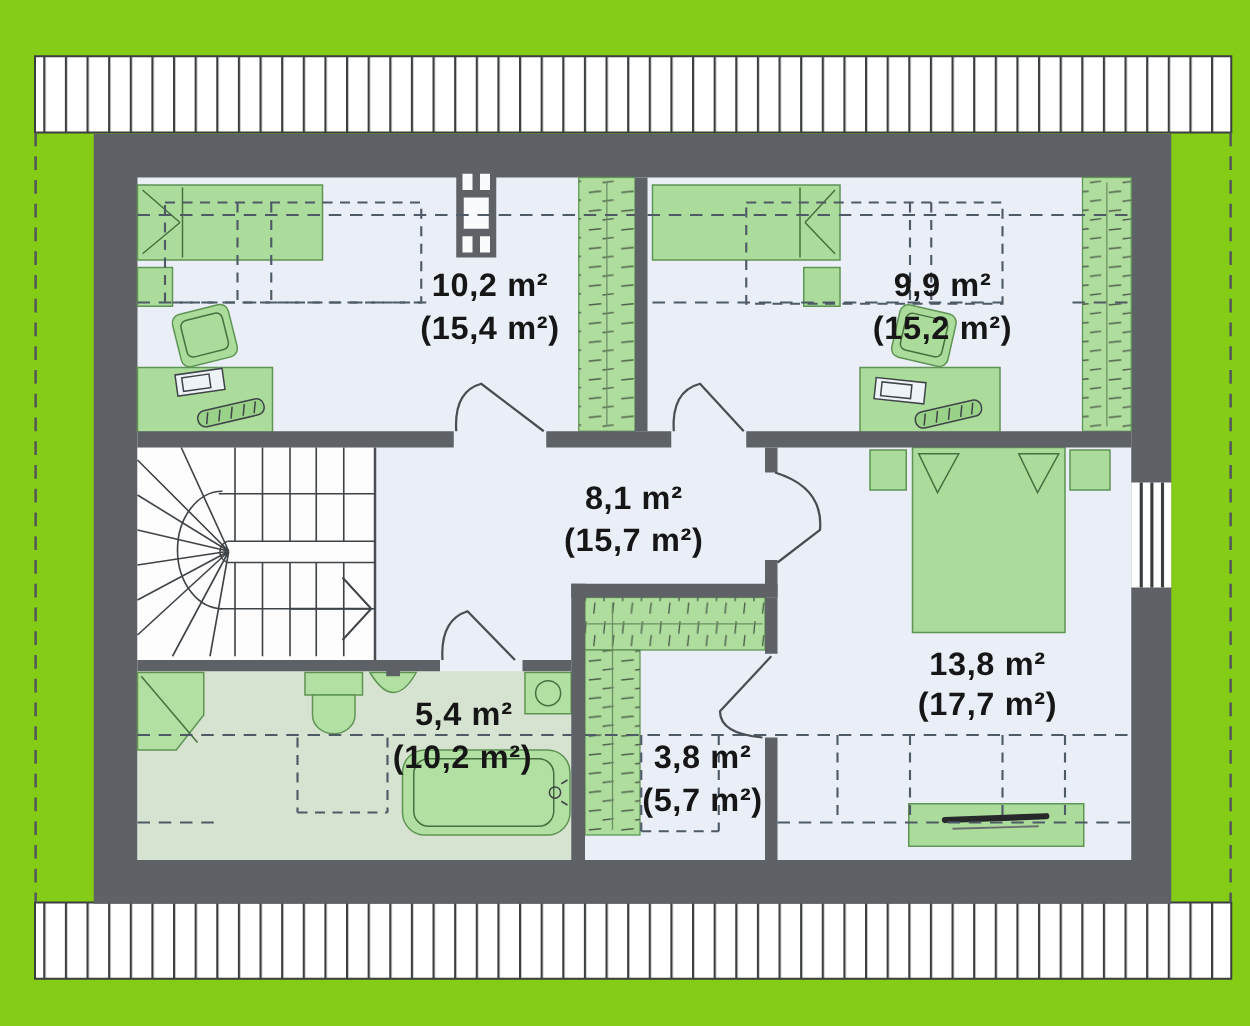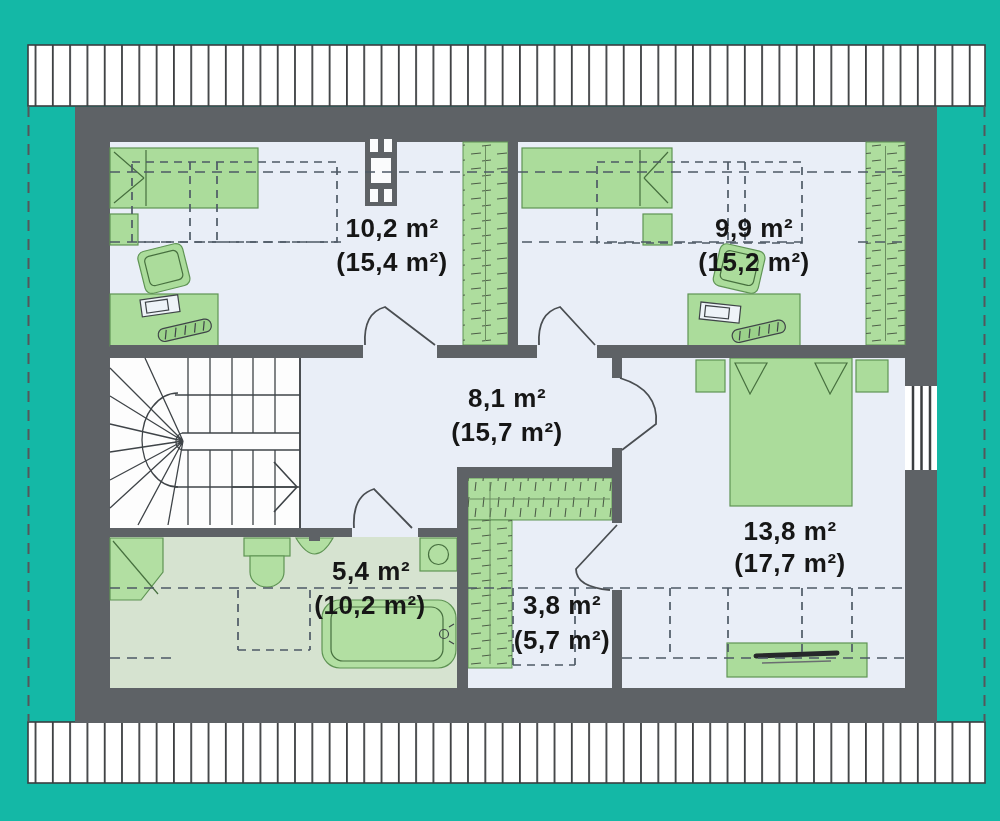--- a/index.html
+++ b/index.html
@@ -1,16 +1,16 @@
 <!DOCTYPE html>
 <html><head>
 <meta charset="utf-8">
 <style>
   html,body{margin:0;padding:0;background:#ffffff;}
-  .page{position:relative;width:1000px;height:821px;background:#14b8a6;overflow:hidden;
+  .page{position:relative;width:1000px;height:821px;background:#84cc16;overflow:hidden;
         font-family:"Liberation Sans", sans-serif;}
   svg{position:absolute;left:0;top:0;}
   .arealabel{font-family:"Liberation Sans", sans-serif;font-weight:bold;font-size:26px;
              fill:#161616;text-anchor:middle;letter-spacing:0.5px;}
 </style>
 </head>
 <body>
 
 <div class="page">
 <svg width="1000" height="821" viewBox="0 0 1000 821">

